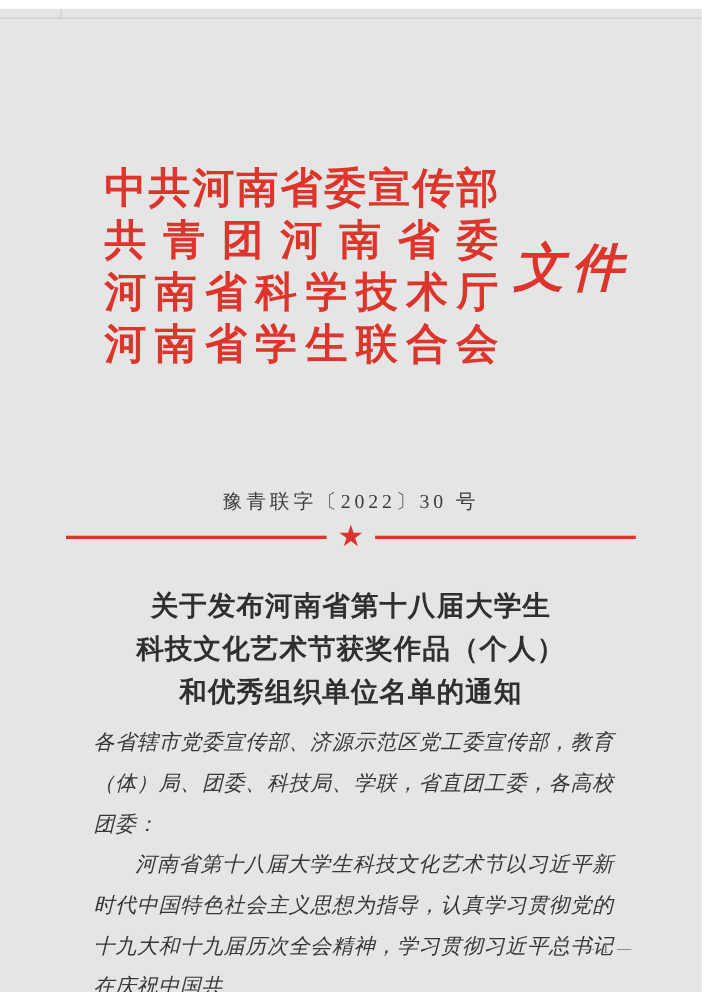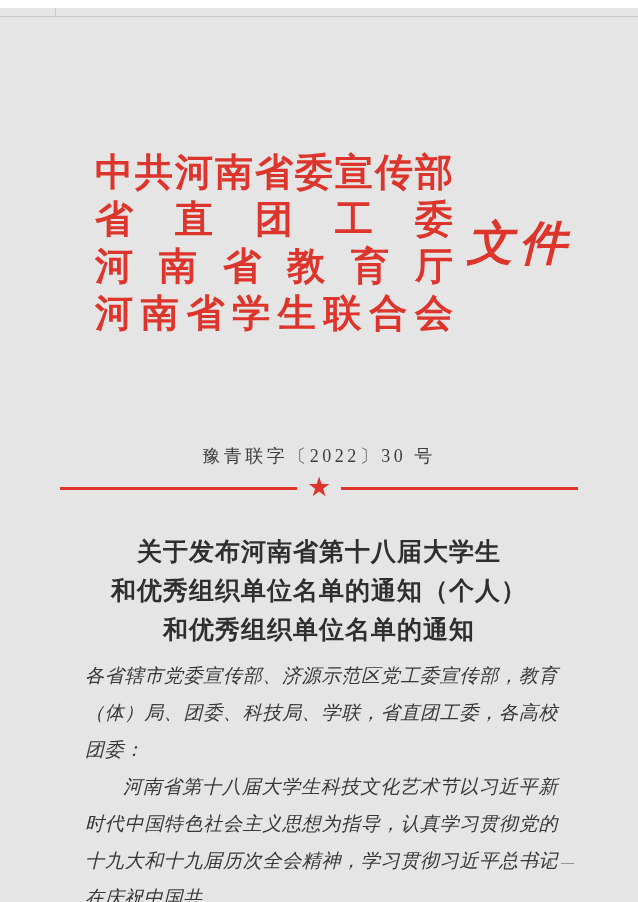--- a/index.html
+++ b/index.html
@@ -75,38 +75,38 @@
 </head>
 <body>
 
 <div class="page" style="--accent: #dd352b; --ink: #333333;">
   <div class="scan-top-line"></div>
   <div class="scan-notch"></div>
 
   <div class="header">
     <div class="orgs">
       <div class="org-line">中共河南省委宣传部</div>
-      <div class="org-line">省直团工委</div>
-      <div class="org-line">河南省教育厅</div>
+      <div class="org-line">共青团河南省委</div>
+      <div class="org-line">河南省科学技术厅</div>
       <div class="org-line">河南省学生联合会</div>
     </div>
     <div class="doc-type">文件</div>
   </div>
 
   <div class="doc-number">豫青联字〔2022〕30 号</div>
 
   <div class="red-rule">
     <div class="seg"></div>
     <div class="star">★</div>
     <div class="seg"></div>
   </div>
 
   <div class="title">
     <div>关于发布河南省第十八届大学生</div>
-    <div>和优秀组织单位名单的通知（个人）</div>
+    <div>科技文化艺术节获奖作品（个人）</div>
     <div>和优秀组织单位名单的通知</div>
   </div>
 
   <div class="body-text">
     <p>各省辖市党委宣传部、济源示范区党工委宣传部，教育（体）局、团委、科技局、学联，省直团工委，各高校团委：</p>
     <p class="para-indent">河南省第十八届大学生科技文化艺术节以习近平新时代中国特色社会主义思想为指导，认真学习贯彻党的十九大和十九届历次全会精神，学习贯彻习近平总书记在庆祝中国共</p>
   </div>
 
   <div class="page-number">— 1 —</div>
 </div>

